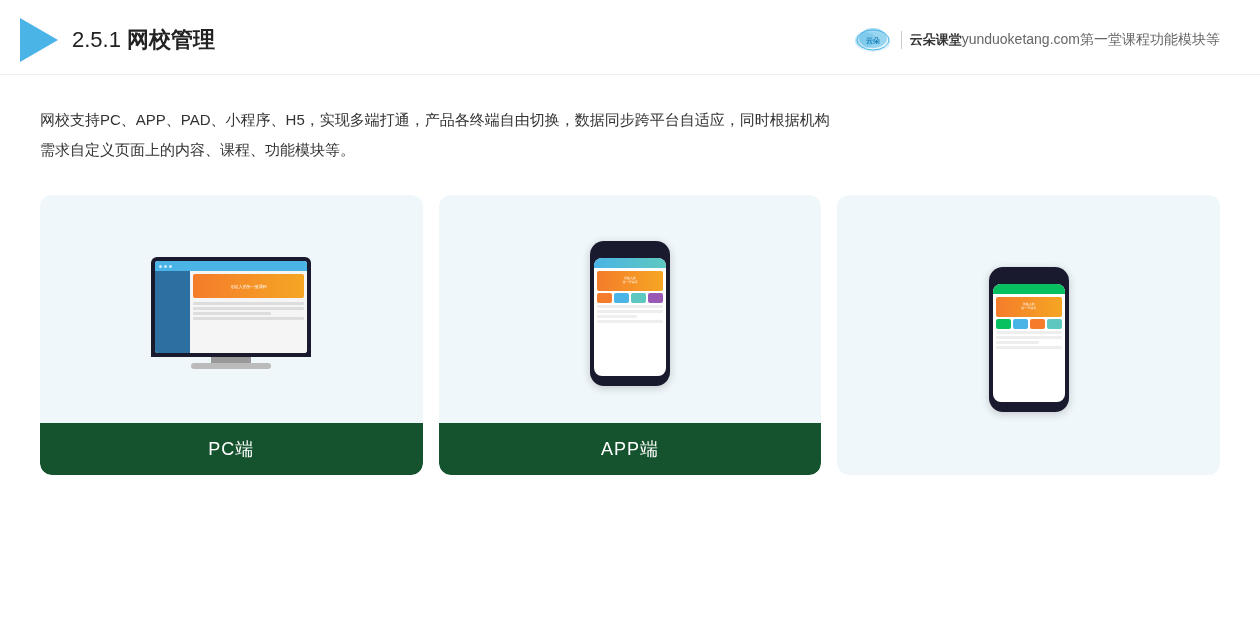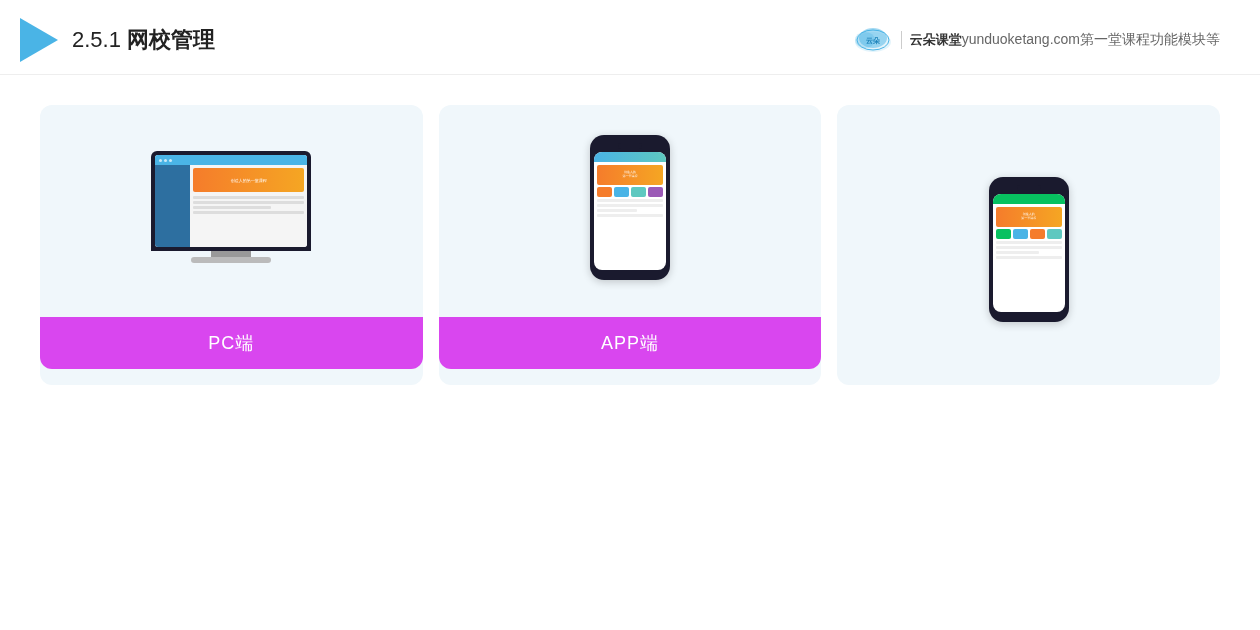--- a/index.html
+++ b/index.html
@@ -119,22 +119,22 @@
       flex: 1;
       display: flex;
       align-items: center;
       justify-content: center;
       width: 100%;
       padding-bottom: 12px;
     }
 
     .device-label-bar {
       width: calc(100% + 32px);
-      margin: 16px -16px;
-      background: #d946ef;
+      margin: 0 -16px;
+      background: #14532d;
       color: #fff;
       font-size: 18px;
       text-align: center;
       padding: 14px 16px;
       font-weight: 400;
       letter-spacing: 1px;
       border-radius: 0 0 12px 12px;
     }
 
     
@@ -460,20 +460,24 @@
           <span class="brand-sub">
             <span>第一堂课程</span><span>功能模块等</span>
           </span>
         </div>
       </div>
     </div>
   </div>
 
   <div class="content">
 
+    <div class="description">
+      <div>网校支持PC、APP、PAD、小程序、H5，实现多端打通，产品各终端自由切换，数据同步跨平台自适应，同时根据机构</div>
+      <div>需求自定义页面上的内容、课程、功能模块等。</div>
+    </div>
 
     <div class="cards-container">
 
       <div class="device-card">
         <div class="device-image-area">
           <div class="pc-mockup">
             <div class="pc-screen-wrap">
               <div class="pc-screen-inner">
                 <div class="pc-screen-header">
                   <div class="pc-dot"></div>

